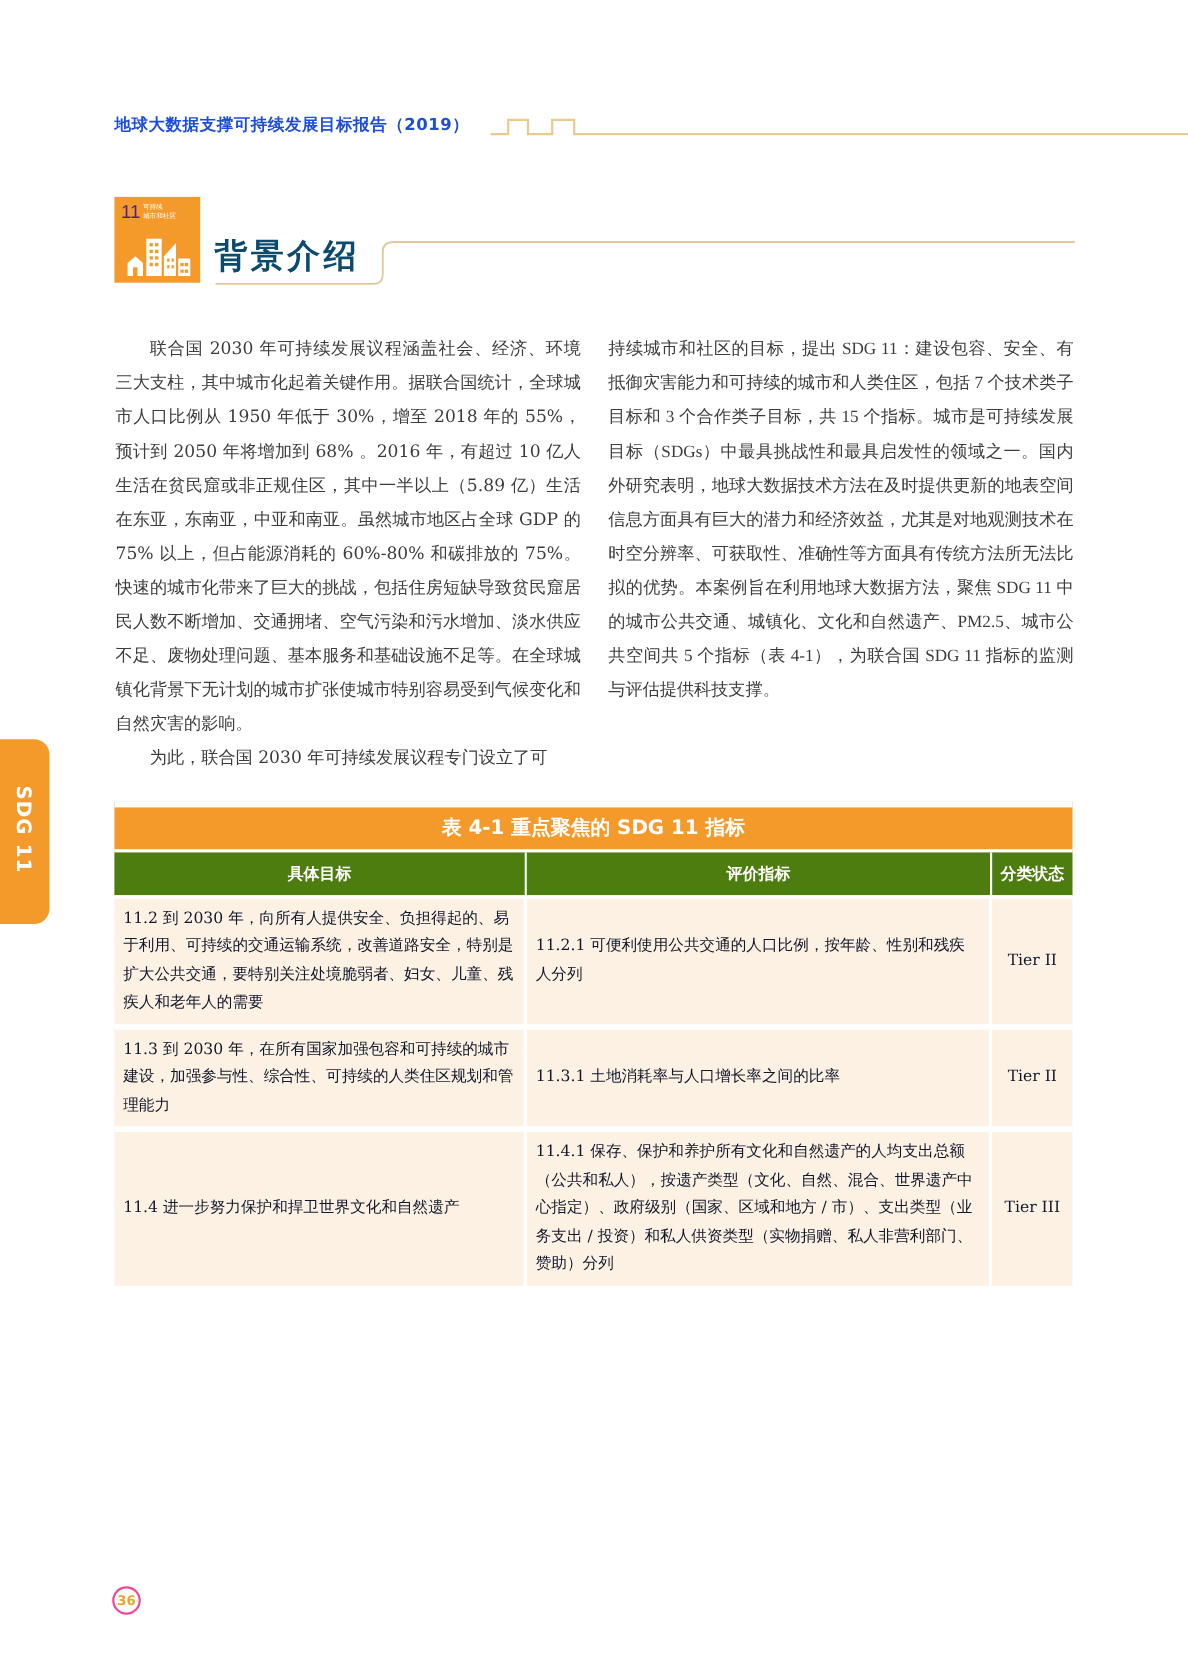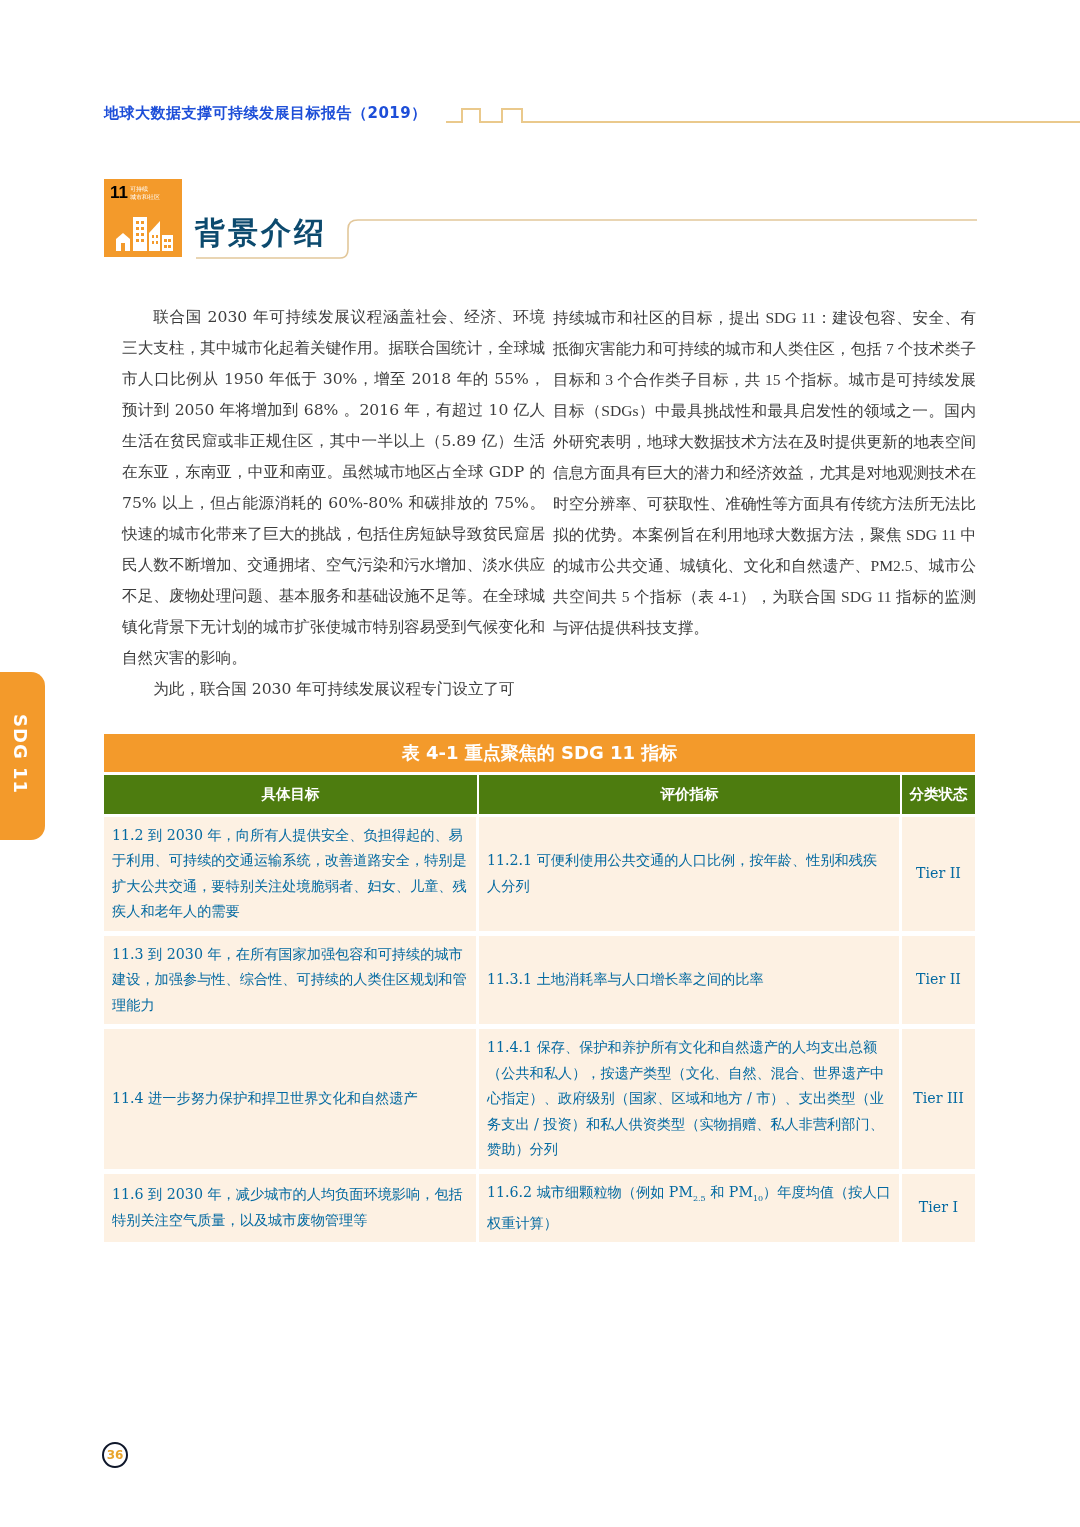--- a/index.html
+++ b/index.html
@@ -4,46 +4,46 @@
   <style>
     * { box-sizing: border-box; margin: 0; padding: 0; }
     html, body { width: 1080px; height: 1527px; background: #ffffff; overflow: hidden; }
     body { position: relative; font-family: "DejaVu Serif", "Liberation Serif", serif; color: #3a3a3a; }
 
     .running-header { position: absolute; left: 104px; top: 104px; height: 24px; width: 976px; }
     .running-header .title { position: absolute; left: 0; top: 0; font-family: "DejaVu Sans", sans-serif; font-weight: bold; font-size: 15px; color: #1d4ed8; letter-spacing: 0.5px; white-space: nowrap; }
     .running-header svg { position: absolute; left: 340px; top: 2px; }
 
     .section-badge { position: absolute; left: 104px; top: 179px; width: 78px; height: 78px; background: #f39a2b; }
-    .section-badge .num { position: absolute; left: 6px; top: 4px; font-family: "Liberation Sans", sans-serif; font-weight: bold; color: #000000; font-size: 17px; }
+    .section-badge .num { position: absolute; left: 6px; top: 4px; font-family: "Liberation Sans", sans-serif; font-weight: normal; color: #4c1d95; font-size: 17px; }
     .section-badge .label { position: absolute; left: 26px; top: 6px; color: #fff; font-family: "DejaVu Sans", sans-serif; font-size: 6px; line-height: 8px; width: 50px; }
     .section-badge svg { position: absolute; left: 10px; top: 36px; }
 
     .section-title { position: absolute; left: 195px; top: 213px; font-family: "DejaVu Sans", sans-serif; font-weight: bold; font-size: 30px; color: #0c4a6e; letter-spacing: 3px; }
     .section-rule { position: absolute; left: 190px; top: 215px; }
 
     .body-col { position: absolute; top: 302px; width: 423px; font-size: 15.6px; line-height: 31px; text-align: justify; color: #3c3c3c; }
     .body-col p { text-indent: 2em; }
     .body-col p.noindent { text-indent: 0; font-family: Liberation Serif, serif; }
-    .col-left { left: 105px; margin-left: 17px; }
+    .col-left { left: 105px; }
     .col-right { left: 553px; }
 
     .side-tab { position: absolute; left: 0; top: 672px; width: 45px; height: 168px; background: #f39a2b; border-radius: 0 14px 14px 0; }
     .side-tab span { position: absolute; left: 10px; top: 42px; writing-mode: vertical-rl; font-family: "DejaVu Sans", sans-serif; font-weight: bold; font-size: 18px; color: #fff; letter-spacing: 1px; }
 
     .table-wrap { position: absolute; left: 104px; top: 729px; width: 871px; }
     table { border-collapse: separate; border-spacing: 0; width: 871px; }
     .cap-cell { background: #f39a2b; color: #fff; font-family: "DejaVu Sans", sans-serif; font-weight: bold; font-size: 18px; height: 38px; text-align: center; border-bottom: 3px solid #fff; }
     th.col-head { background: #4d7c0f; color: #fff; font-family: "DejaVu Sans", sans-serif; font-weight: bold; font-size: 14.5px; height: 39px; text-align: center; border-right: 2px solid #fff; }
     th.col-head:last-child { border-right: none; }
-    td { background: #fdf1e3; font-size: 14.2px; line-height: 25.5px; color: #0369a1; padding: 6px 8px; vertical-align: middle; border-right: 3px solid #fff; border-top: 5px solid #fff; }
+    td { background: #fdf1e3; font-size: 14.2px; line-height: 25.5px; color: #0f172a; padding: 6px 8px; vertical-align: middle; border-right: 3px solid #fff; border-top: 5px solid #fff; }
     td:last-child { border-right: none; text-align: center; }
     tr.first-row td { border-top: 3px solid #fff; }
 
-    .page-number { position: absolute; left: 102px; top: 1442px; width: 26px; height: 26px; border: 2px solid #0f172a; border-radius: 50%; text-align: center; line-height: 22px; font-family: "DejaVu Sans", sans-serif; font-weight: bold; font-size: 12px; color: #e9a42c; }
+    .page-number { position: absolute; left: 102px; top: 1442px; width: 26px; height: 26px; border: 2px solid #ec4899; border-radius: 50%; text-align: center; line-height: 22px; font-family: "DejaVu Sans", sans-serif; font-weight: bold; font-size: 12px; color: #e9a42c; }
     sub { font-size: 8px; }
   </style>
 </head>
 <body>
 
 <div class="running-header">
   <span class="title">地球大数据支撑可持续发展目标报告（2019）</span>
   <svg width="640" height="20" viewBox="0 0 640 20">
     <polyline points="2,16 18,16 18,3 36,3 36,16 58,16 58,3 78,3 78,16 636,16" fill="none" stroke="#eac98c" stroke-width="2"></polyline>
   </svg>
@@ -125,22 +125,17 @@
     <tr style="height:88px">
       <td>11.3  到 2030 年，在所有国家加强包容和可持续的城市建设，加强参与性、综合性、可持续的人类住区规划和管理能力</td>
       <td>11.3.1 土地消耗率与人口增长率之间的比率</td>
       <td>Tier II</td>
     </tr>
     <tr style="height:140px">
       <td>11.4  进一步努力保护和捍卫世界文化和自然遗产</td>
       <td>11.4.1  保存、保护和养护所有文化和自然遗产的人均支出总额（公共和私人），按遗产类型（文化、自然、混合、世界遗产中心指定）、政府级别（国家、区域和地方 / 市）、支出类型（业务支出 / 投资）和私人供资类型（实物捐赠、私人非营利部门、赞助）分列</td>
       <td>Tier III</td>
     </tr>
-    <tr style="height:66px">
-      <td>11.6  到 2030 年，减少城市的人均负面环境影响，包括特别关注空气质量，以及城市废物管理等</td>
-      <td><span>11.6.2  城市细颗粒物（例如 PM</span><sub>2.5</sub><span> 和 PM</span><sub>10</sub><span>）年度均值（按人口权重计算）</span></td>
-      <td>Tier I</td>
-    </tr>
   </tbody>
     </table>
 </div>
 
 <div class="page-number">36</div>
 
 </body></html>

